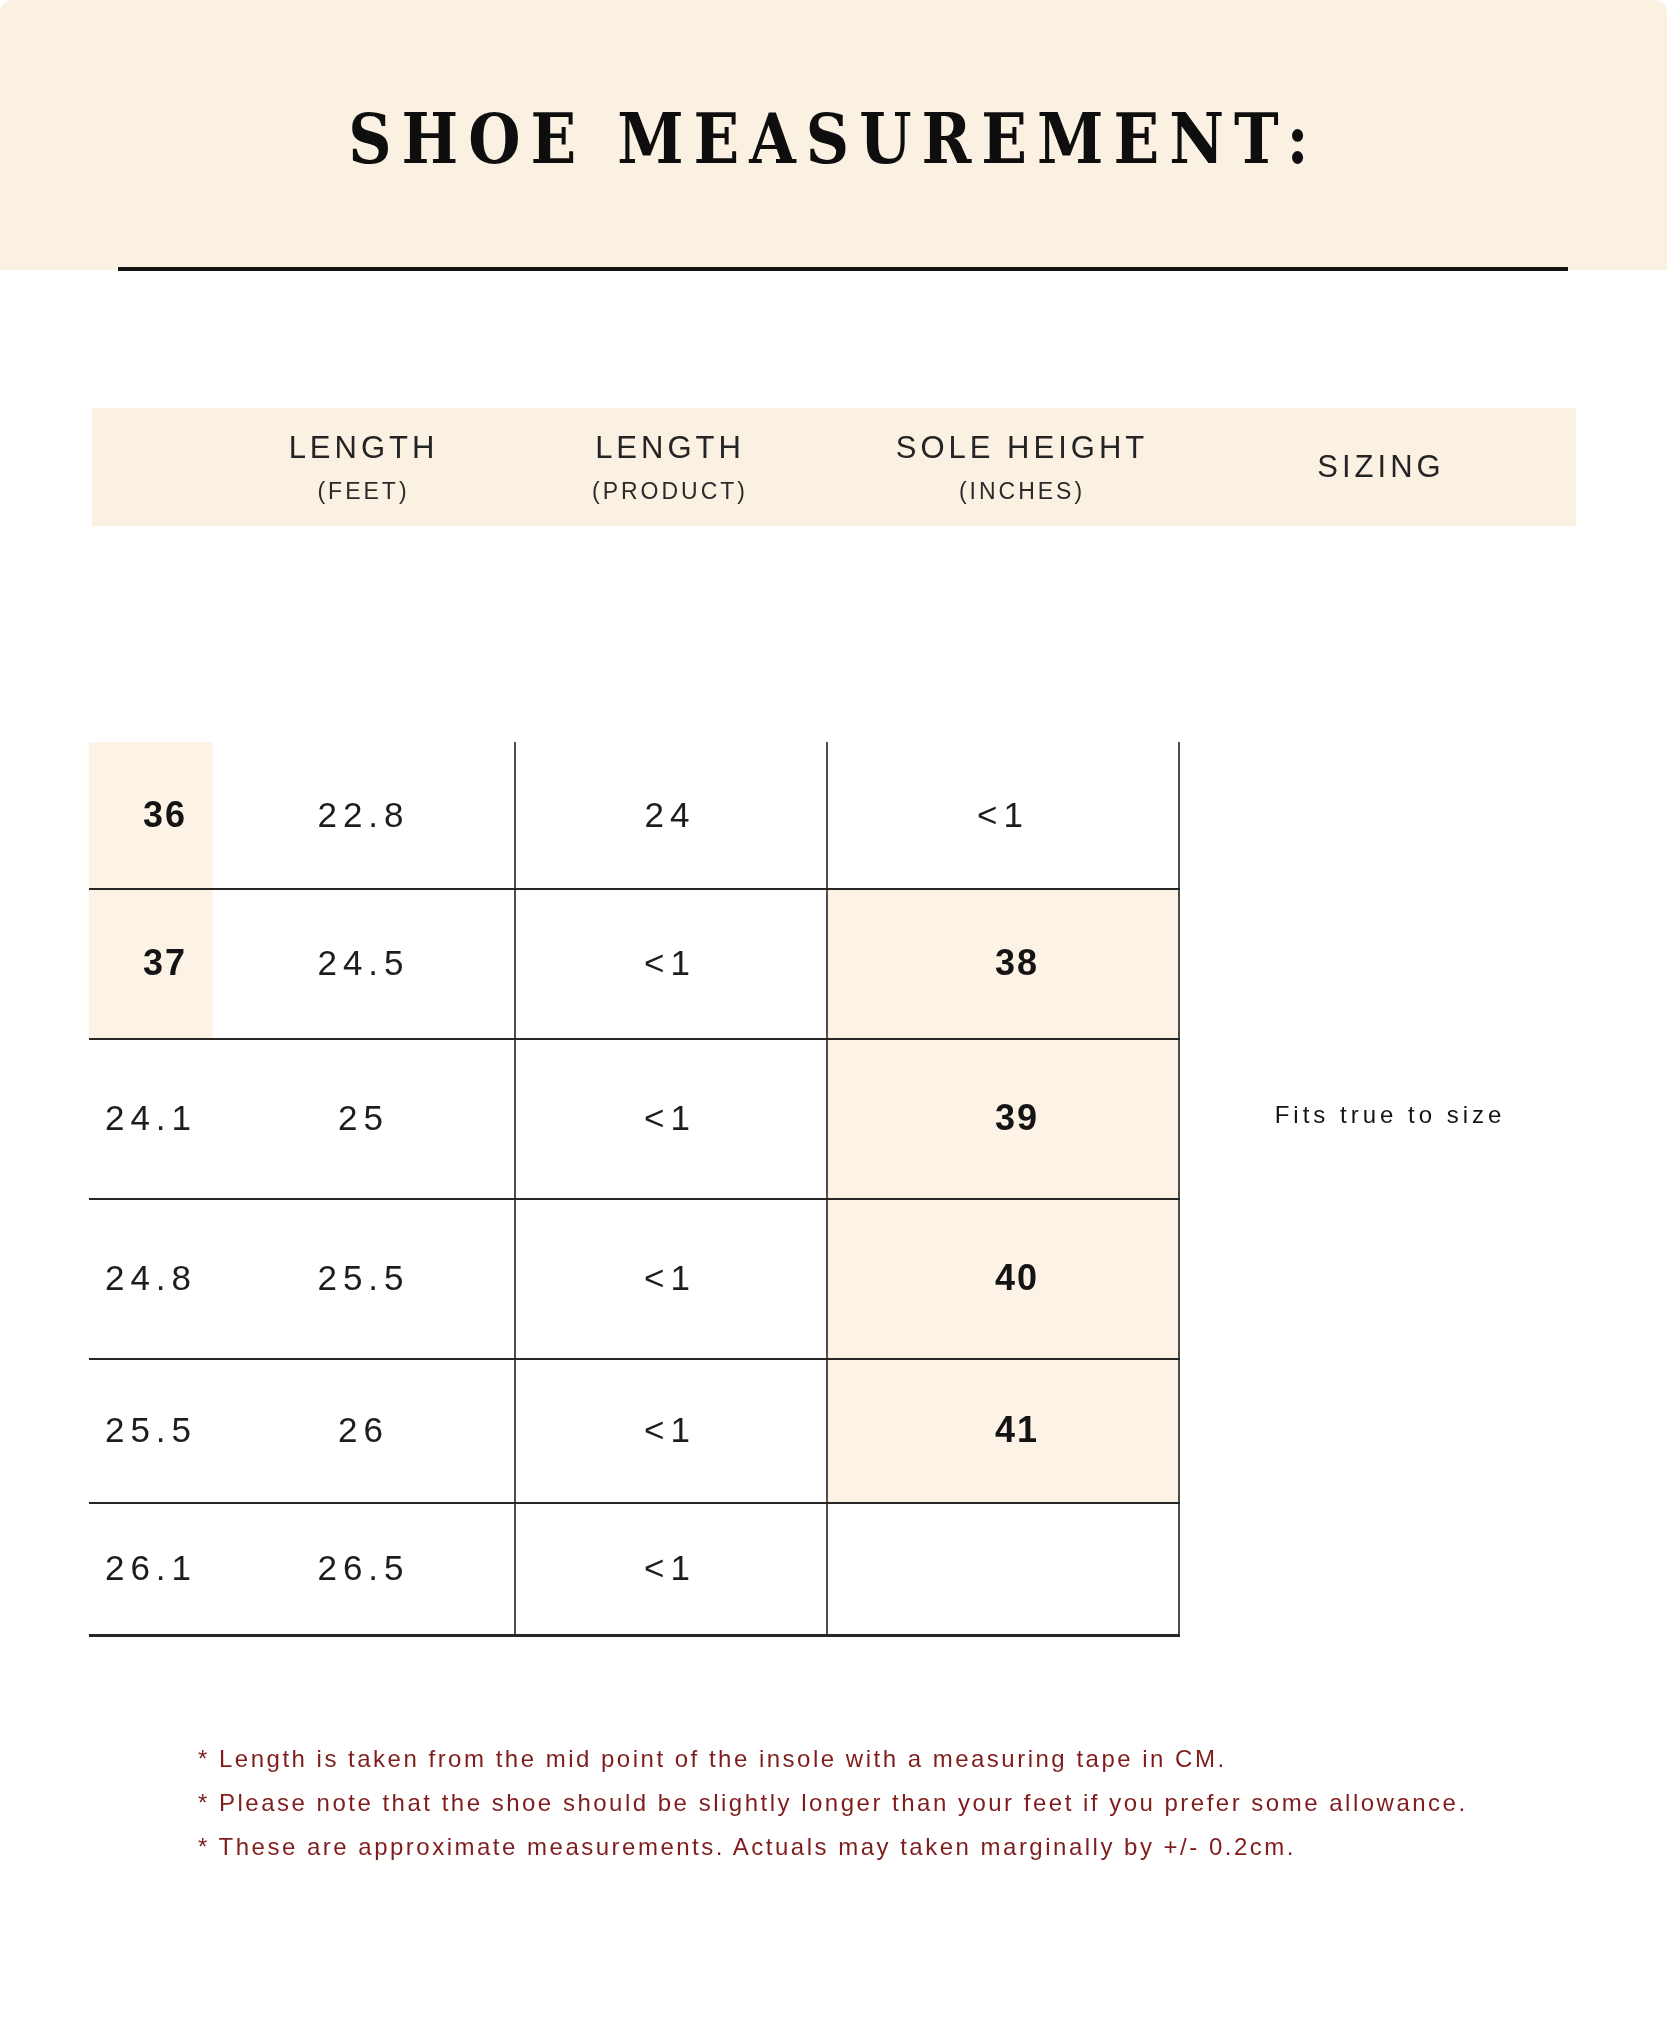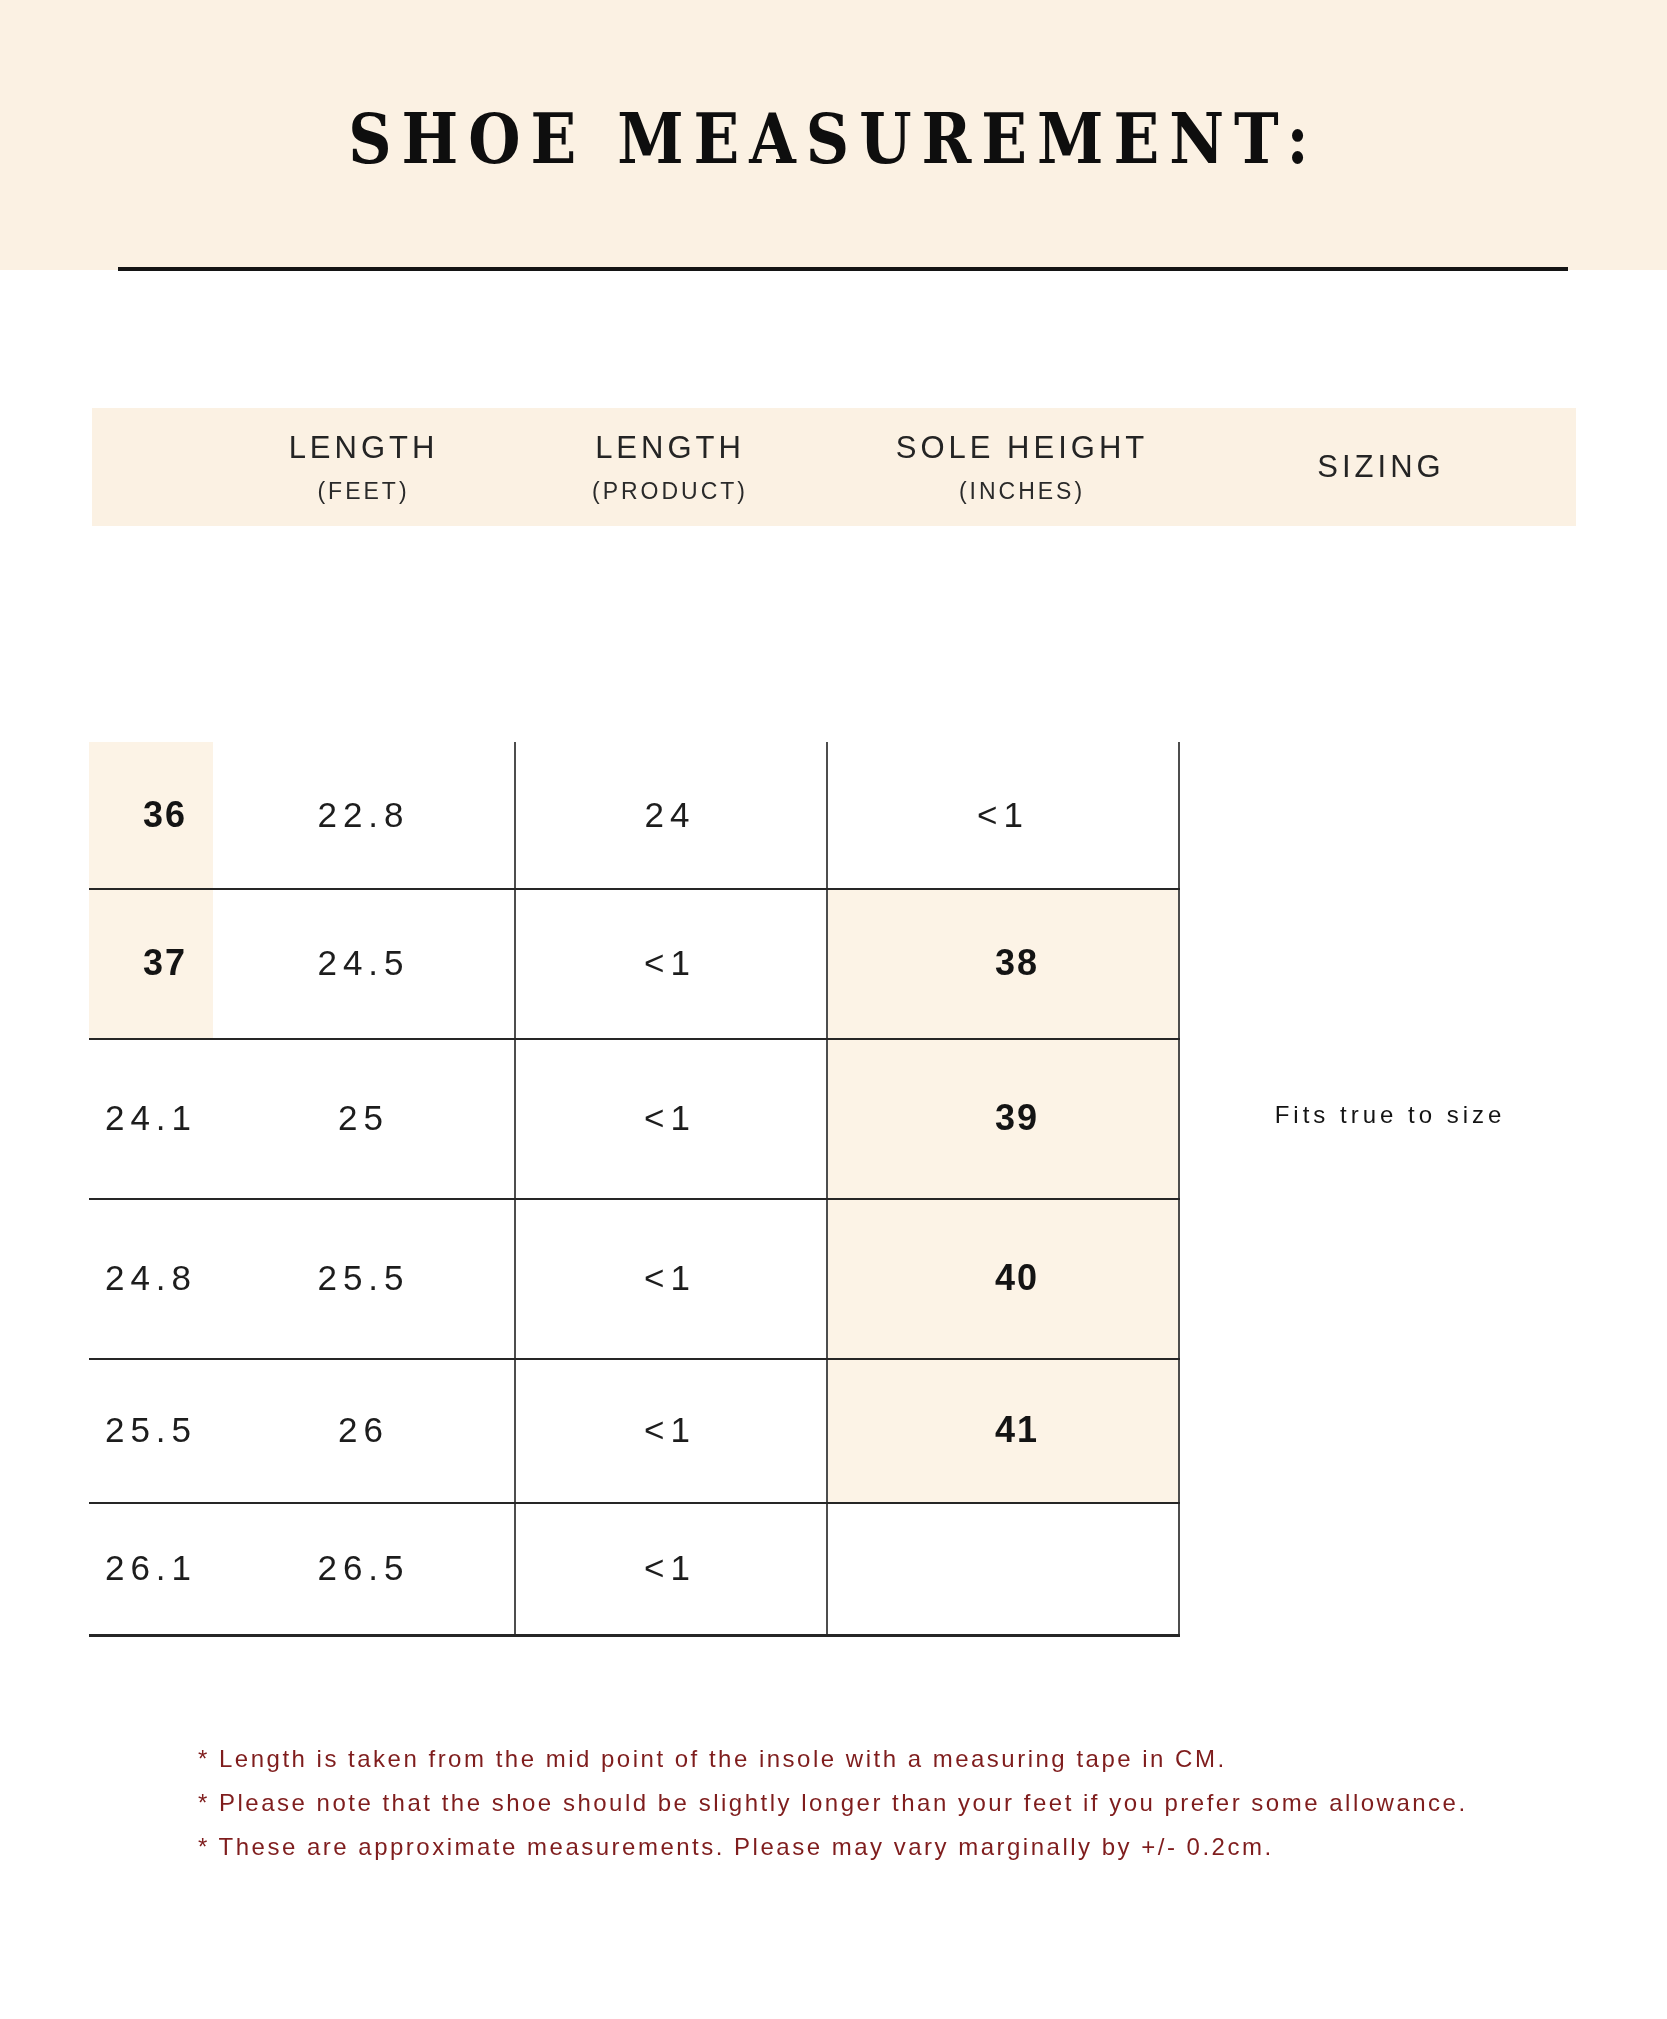--- a/index.html
+++ b/index.html
@@ -3,20 +3,21 @@
 <meta charset="utf-8">
 <style>
   html,body{margin:0;padding:0;}
   .page{
     position:relative;
     width:1667px;height:2019px;
     background:#ffffff;
     font-family:"Liberation Sans",sans-serif;
     color:#1c1c1c;
     overflow:hidden;
+    border-radius:13px;
   }
   
   .top-band{
     position:absolute;left:0;top:0;width:1667px;height:270px;
     background:#fbf1e3;
     display:flex;align-items:center;justify-content:center;
   }
   .page-title{
     font-family:"DejaVu Serif",serif;
     font-weight:700;
@@ -162,16 +163,16 @@
     <div class="hline hline-3"></div>
     <div class="hline hline-4"></div>
     <div class="hline hline-5"></div>
   </div>
 
   <div class="sizing-note">Fits true to size</div>
 
   <div class="footnotes">
     <div class="footnote">* Length is taken from the mid point of the insole with a measuring tape in CM.</div>
     <div class="footnote">* Please note that the shoe should be slightly longer than your feet if you prefer some allowance.</div>
-    <div class="footnote">* These are approximate measurements. Please may vary marginally by +/- 0.2cm.</div>
+    <div class="footnote">* These are approximate measurements. Actuals may taken marginally by +/- 0.2cm.</div>
   </div>
 
 </div>
 
 </body></html>

